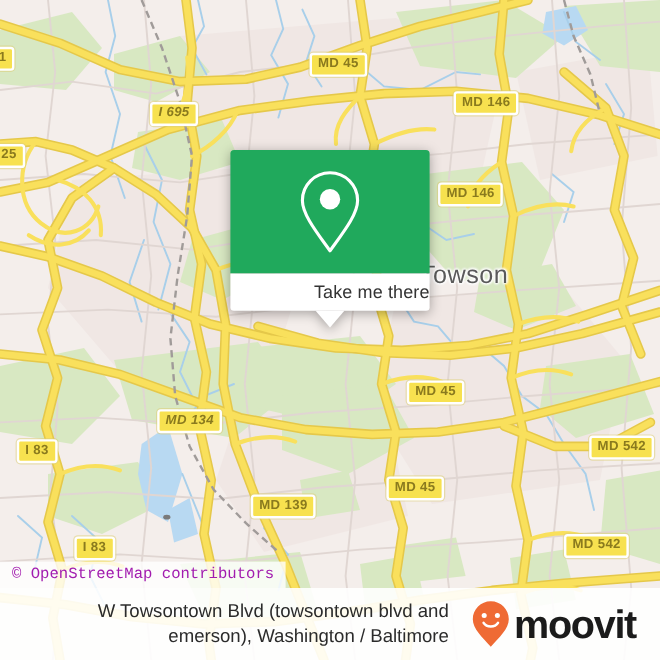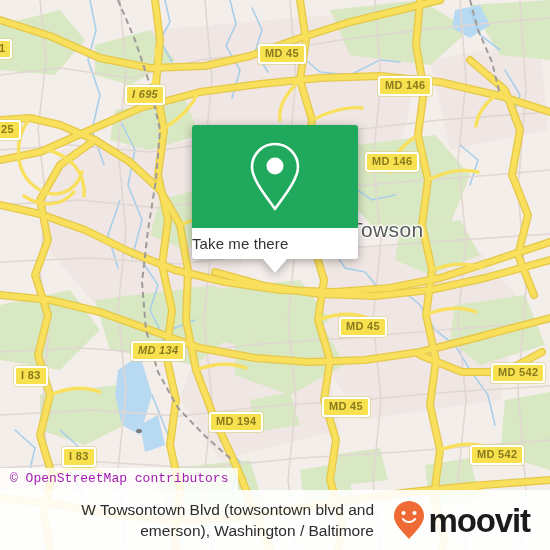--- a/index.html
+++ b/index.html
@@ -53,21 +53,21 @@
   #card-head{
     height:103px;
     background:#20a95c;
     border-radius:3px 3px 0 0;
     display:flex;align-items:center;justify-content:center;
   }
   #card-foot{
     height:31px;
     background:#ffffff;
     border-radius:0 0 3px 3px;
-    display:flex;align-items:center;justify-content:flex-start;
+    display:flex;align-items:center;justify-content:flex-end;
     position:relative;
   }
   #card-foot-label{
     color:#333333;font-size:15px;letter-spacing:.1px;
   }
   #card-tail{
     position:absolute;
     left:50%;margin-left:-12px;top:31px;
     width:0;height:0;
     border-left:12px solid transparent;
@@ -266,21 +266,21 @@
     </svg>
 
     <div class="shield" style="left:258px;top:44px;">MD 45</div>
     <div class="shield" style="left:378px;top:76px;">MD 146</div>
     <div class="shield" style="left:125px;top:85px;font-style:italic;">I 695</div>
     <div class="shield" style="left:365px;top:152px;">MD 146</div>
     <div class="shield" style="left:131px;top:341px;font-style:italic;">MD 134</div>
     <div class="shield" style="left:339px;top:317px;">MD 45</div>
     <div class="shield" style="left:14px;top:366px;">I 83</div>
     <div class="shield" style="left:491px;top:363px;">MD 542</div>
-    <div class="shield" style="left:209px;top:412px;">MD 194</div>
+    <div class="shield" style="left:209px;top:412px;">MD 139</div>
     <div class="shield" style="left:322px;top:397px;">MD 45</div>
     <div class="shield" style="left:62px;top:447px;">I 83</div>
     <div class="shield" style="left:470px;top:445px;">MD 542</div>
     <div class="shield" style="left:-8px;top:39px;">1</div>
     <div class="shield" style="left:-6px;top:120px;">25</div>
 
     <div class="place-label" style="left:350px;top:218px;">Towson</div>
 
     <div id="card">
       <div id="card-head">

